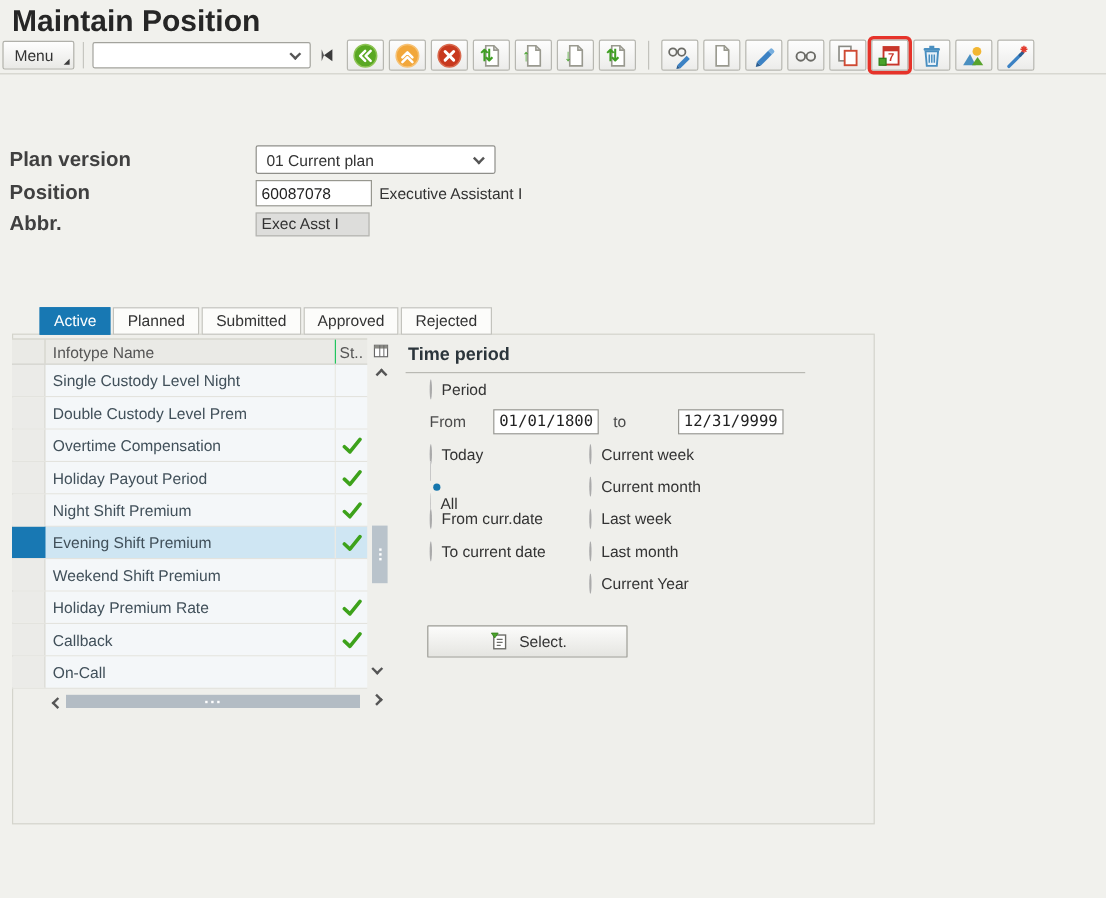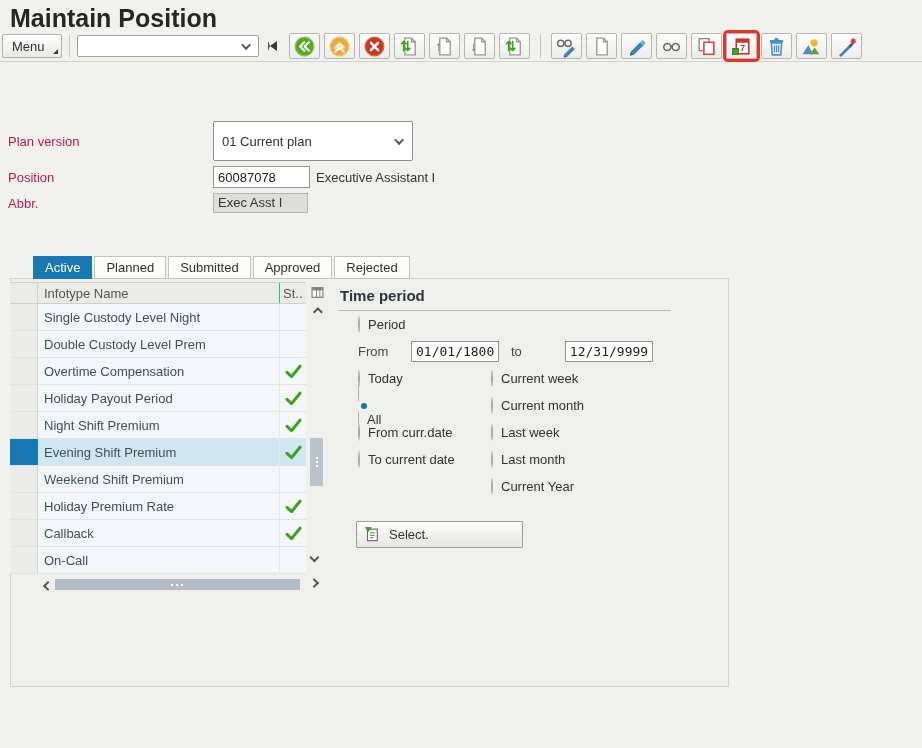--- a/index.html
+++ b/index.html
@@ -29,22 +29,22 @@
   .tb-icons { display:flex; align-items:center; }
   .tb-btn { width:31px; height:26px; margin-left:4px; display:inline-flex; align-items:center; justify-content:center;
     background:linear-gradient(#fdfdfd,#ececea); border:1px solid #b7b7b1; border-radius:2px; padding:0; }
   .tb-btn.highlighted { box-shadow:0 0 0 3px var(--hl, #e6332a); }
   .tb-sep { width:1px; height:24px; background:#c2c2bc; margin:0 6px 0 10px; }
   .ic { display:inline-flex; }
 
   
   .form-area { position:absolute; top:121px; left:8px; }
   .form-row { display:flex; align-items:center; margin-bottom:5px; }
-  .form-label { width:205px; font-size:13px; color:#be185d; }
-  .ddl { width:200px; height:40px; background:#fff; border:1px solid #8f8f8a; border-radius:2px;
+  .form-label { width:205px; font-size:17px; color:#404040;font-weight:bold; }
+  .ddl { width:200px; height:24px; background:#fff; border:1px solid #8f8f8a; border-radius:2px;
     display:flex; align-items:center; font-size:13px; padding:0 8px; justify-content:space-between; }
   .tinput { width:97px; height:22px; border:1px solid #97978f; font-size:13px; padding:0 4px;
     font-family:"Liberation Sans",sans-serif; color:#222; background:#fff; }
   .desc-text { margin-left:6px; font-size:13px; color:#333; }
   .ro-field { width:95px; height:20px; background:#dddddb; border:1px solid #b5b5b0;
     font-size:13px; padding:0 4px; line-height:18px; color:#333; }
 
   
   .tabstrip { position:absolute; left:33px; top:256px; display:flex; gap:2px; z-index:2; }
   .tab { background:#fcfcfa; border:1px solid #c3c3bd; padding:0 11px; height:23px; line-height:21px;
@@ -103,21 +103,21 @@
   .radio.selected::after { content:''; display:block; width:6px; height:6px; margin:3px;
     border-radius:50%; background:#1576ad; }
   .rlabel { margin-left:8px; color:#333; }
   .fromto { padding-left:20px; }
   .ft-label { width:53px; color:#4a4a4a; }
   .dinput { width:88px; height:21px; font-family:"DejaVu Sans Mono", monospace; font-size:13px;
     border:1px solid #979791; padding:0 4px; color:#222; background:#fff; }
   .to-label { margin-left:12px; color:#4a4a4a; }
   .dinput.second { margin-left:43px; }
   .select-btn { margin:21px 16px 0 18px; width:167px; height:27px; display:flex; align-items:center;
-    justify-content:flex-start; gap:8px; background:linear-gradient(#fcfcfb,#e5e5e1);
+    justify-content:center; gap:8px; background:linear-gradient(#fcfcfb,#e5e5e1);
     border:1px solid #9d9d97; border-radius:1px; font-size:13px; color:#333; }
 </style>
 </head>
 <body style="--hl: #e6332a;">
 
 <div class="titlebar">
   <h1>Maintain Position</h1>
 </div>
 
 <div class="toolbar">

